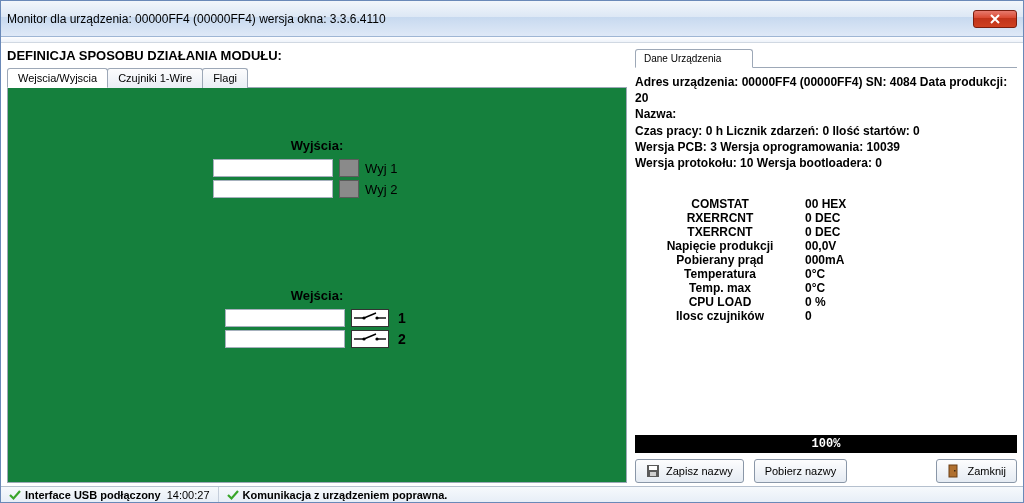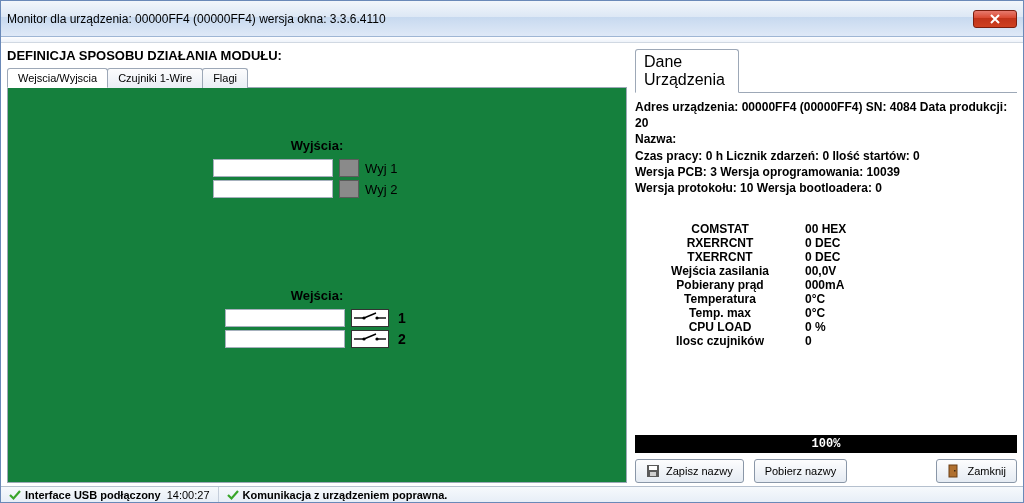--- a/index.html
+++ b/index.html
@@ -31,21 +31,21 @@
   .group-label { font-weight: bold; font-size: 13px; text-align: center; margin: 40px 0 6px 0; }
   .io-row { display: flex; align-items: center; justify-content: center; gap: 6px; margin: 3px 0; }
   .io-input { width: 120px; height: 18px; border: 1px solid #a6b0bd; background: #fff; }
   .io-ind { width: 20px; height: 18px; background: #8a8a8a; border: 1px solid #5c5c5c; }
   .switch-icon { width: 38px; height: 18px; border: 1px solid #333; background: #fff; display: flex; align-items: center; justify-content: center; }
   .switch-icon svg { width: 34px; height: 14px; }
   .io-label { font-weight: normal; font-size: 13px; width: 56px; }
   .io-num { font-weight: bold; font-size: 14px; width: 14px; text-align: center; }
 
   .right { flex: 1; display: flex; flex-direction: column; padding-top: 2px; }
-  .device-tab { width: 104px; font-size: 16px; padding: 3px 8px; border: 1px solid #9da8b7; border-bottom: 1px solid #fff; background: #fff; border-radius: 3px 3px 0 0; position: relative; top: 1px; z-index: 2; }
+  .device-tab { width: 118px; font-size: 10px; padding: 3px 8px; border: 1px solid #9da8b7; border-bottom: 1px solid #fff; background: #fff; border-radius: 3px 3px 0 0; position: relative; top: 1px; z-index: 2; }
   .device-line { border-top: 1px solid #9da8b7; margin-top: 0; }
   .info { font-weight: bold; font-size: 12px; line-height: 1.35; margin: 6px 0 0 0; }
   .stats { margin-top: 26px; }
   .stat-row { display: flex; }
   .stat-label { width: 170px; text-align: center; font-weight: bold; font-size: 12px; }
   .stat-val { width: 120px; font-weight: bold; font-size: 12px; }
 
   .progress { margin-top: auto; height: 18px; background: #000; color: #fff; font-weight: bold; font-size: 12px; display: flex; align-items: center; justify-content: center; font-family: Liberation Mono, monospace; }
 
   .btn-row { display: flex; gap: 10px; margin-top: 6px; }
@@ -162,21 +162,21 @@
             </div>
           <div class="stat-row">
               <span class="stat-label">RXERRCNT</span>
               <span class="stat-val">0 DEC</span>
             </div>
           <div class="stat-row">
               <span class="stat-label">TXERRCNT</span>
               <span class="stat-val">0 DEC</span>
             </div>
           <div class="stat-row">
-              <span class="stat-label">Wejścia zasilania</span>
+              <span class="stat-label">Napięcie produkcji</span>
               <span class="stat-val">00,0V</span>
             </div>
           <div class="stat-row">
               <span class="stat-label">Pobierany prąd</span>
               <span class="stat-val">000mA</span>
             </div>
           <div class="stat-row">
               <span class="stat-label">Temperatura</span>
               <span class="stat-val">0°C</span>
             </div>

